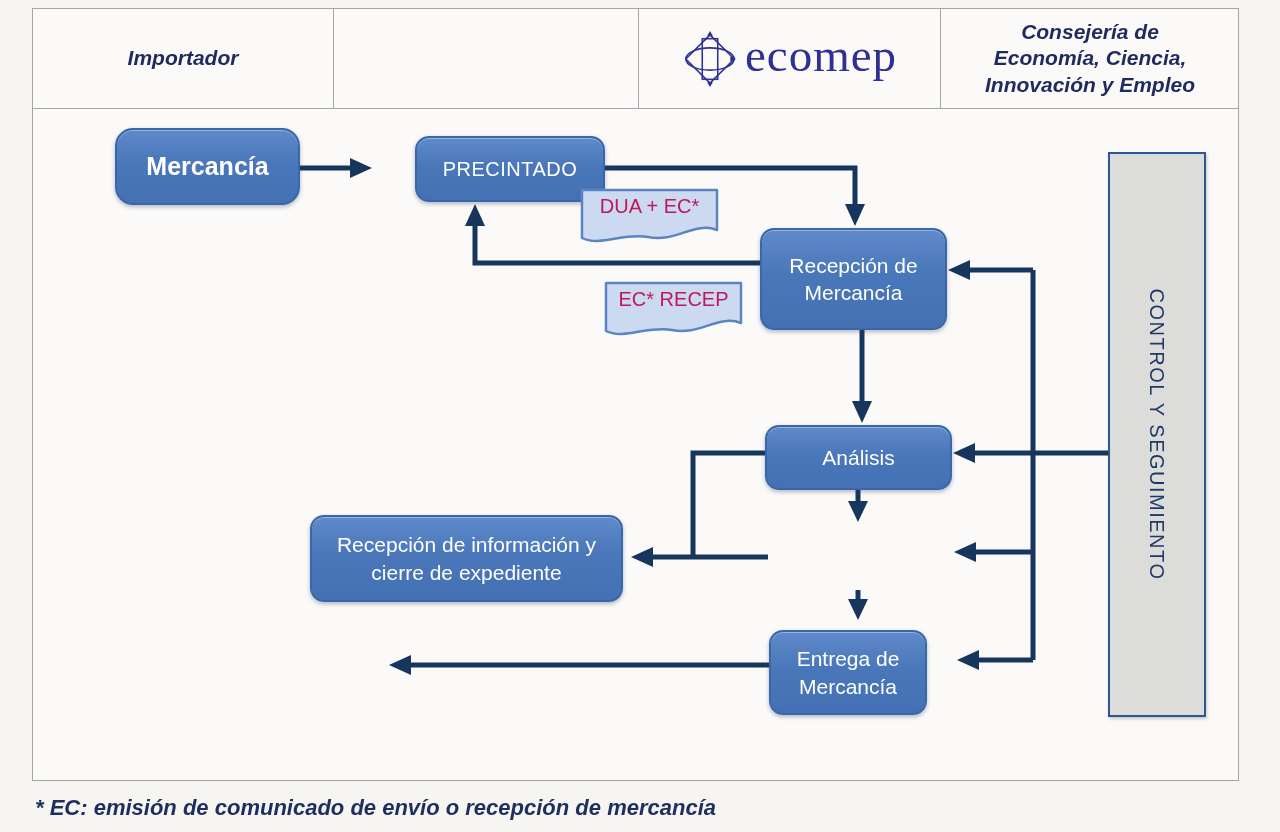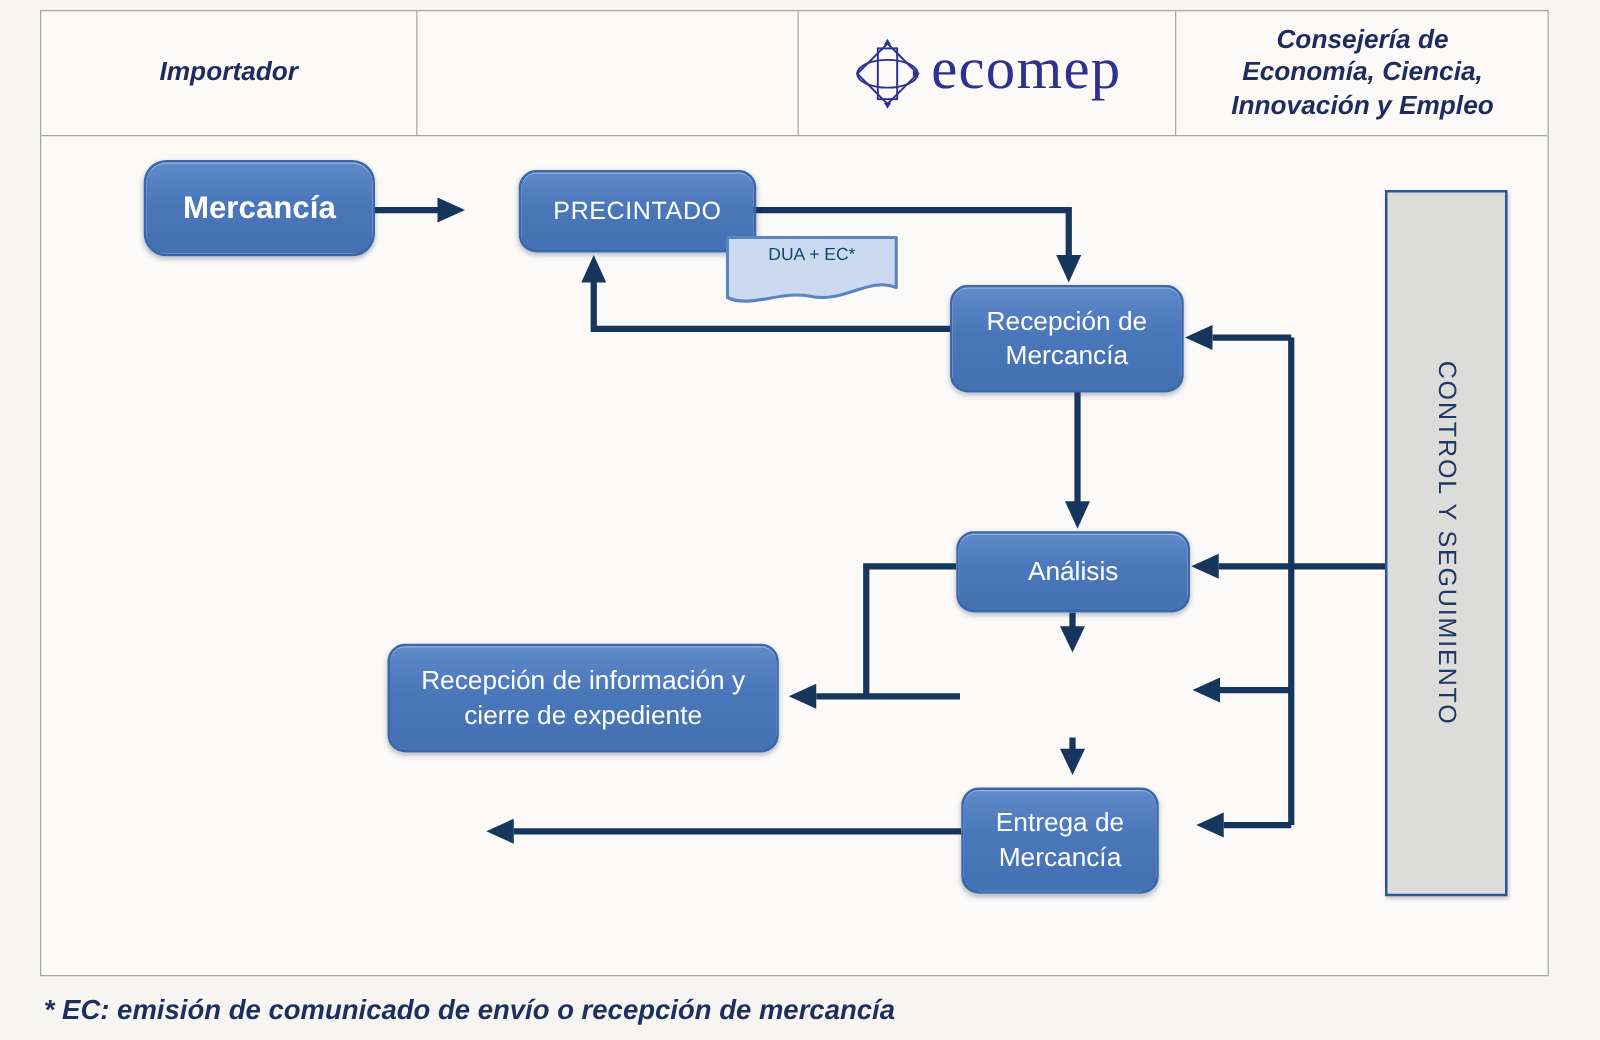--- a/index.html
+++ b/index.html
@@ -34,21 +34,21 @@
     color:#ffffff;display:flex;align-items:center;justify-content:center;
     text-align:center;font-size:21px;line-height:1.3;padding:4px 12px;
   }
   .node-mercancia{font-size:25px;font-weight:bold;border-radius:18px;text-align:right;}
   .node-precintado{font-size:20px;letter-spacing:.5px;margin-left:40px;}
   
   .doc{position:absolute;}
   .doc svg{display:block;}
   .doc-label{
     position:absolute;left:0;top:7px;width:100%;text-align:center;
-    color:#0c4a6e;font-size:14px;font-weight:400;
+    color:#be185d;font-size:20px;font-weight:400;
   }
   
   .control{
     position:absolute;left:1108px;top:152px;width:98px;height:565px;box-sizing:border-box;
     background:#dcdcdb;border:2px solid #2e5596;
     box-shadow:1px 2px 3px rgba(0,0,0,.2);
     display:flex;align-items:center;justify-content:center;
   }
   .control span{
     transform:rotate(90deg);white-space:nowrap;
@@ -126,37 +126,43 @@
       <path d="M953,453 L975,443 L975,463 Z"></path>
       <path d="M954,552 L976,542 L976,562 Z"></path>
       <path d="M957,660 L979,650 L979,670 Z"></path>
     </g>
   </svg>
 
   <div class="node node-mercancia" style="left:115px;top:128px;width:185px;height:77px">Mercancía</div>
 
   <div class="node node-precintado" style="left:375px;top:136px;width:190px;height:66px">PRECINTADO</div>
 
-  <div class="node" style="left:760px;top:228px;width:187px;height:86px">Recepción de Mercancía</div>
+  <div class="node" style="left:760px;top:228px;width:187px;height:102px">Recepción de Mercancía</div>
 
   <div class="node" style="left:765px;top:425px;width:187px;height:65px">Análisis</div>
 
 
   <div class="node" style="left:769px;top:630px;width:158px;height:85px">Entrega de Mercancía</div>
 
   <div class="node" style="left:310px;top:515px;width:313px;height:87px">Recepción de información y cierre de expediente</div>
 
 
   <div class="doc" style="left:580px;top:188px">
     <svg width="139" height="58" viewBox="0 0 139 58">
       <path d="M2,2 H137 V42 C115,33 95,55 68,49 C45,44 20,59 2,50 Z" fill="#ccdaf1" stroke="#5b84c4" stroke-width="2.5" stroke-linejoin="round"></path>
     </svg>
     <div class="doc-label">DUA + EC*</div>
   </div>
 
+  <div class="doc" style="left:604px;top:281px">
+    <svg width="139" height="58" viewBox="0 0 139 58">
+      <path d="M2,2 H137 V42 C115,33 95,55 68,49 C45,44 20,59 2,50 Z" fill="#ccdaf1" stroke="#5b84c4" stroke-width="2.5" stroke-linejoin="round"></path>
+    </svg>
+    <div class="doc-label">EC* RECEP</div>
+  </div>
 
   <div class="control">
     <span>CONTROL Y SEGUIMIENTO</span>
   </div>
 
   <div class="footnote">* EC: emisión de comunicado de envío o recepción de mercancía</div>
 
 </div>
 
 </body></html>

